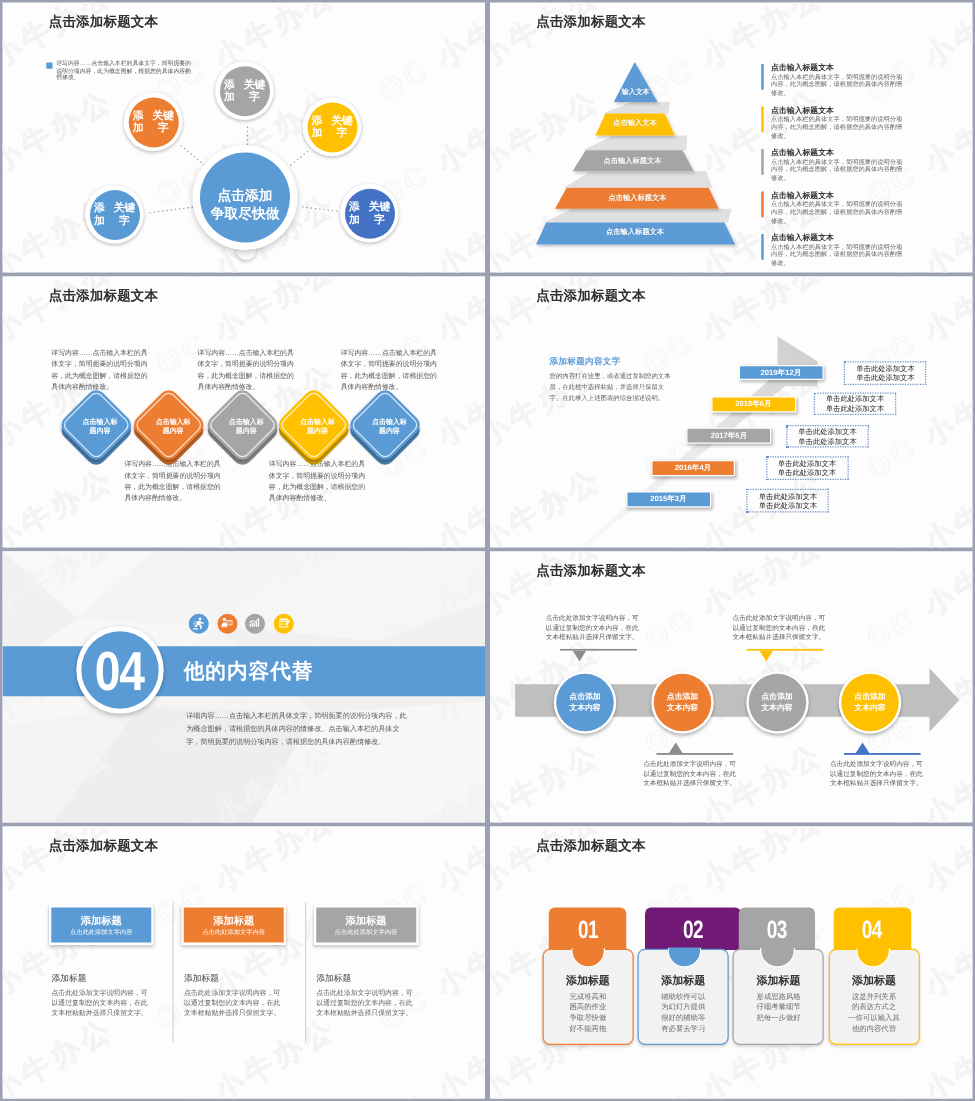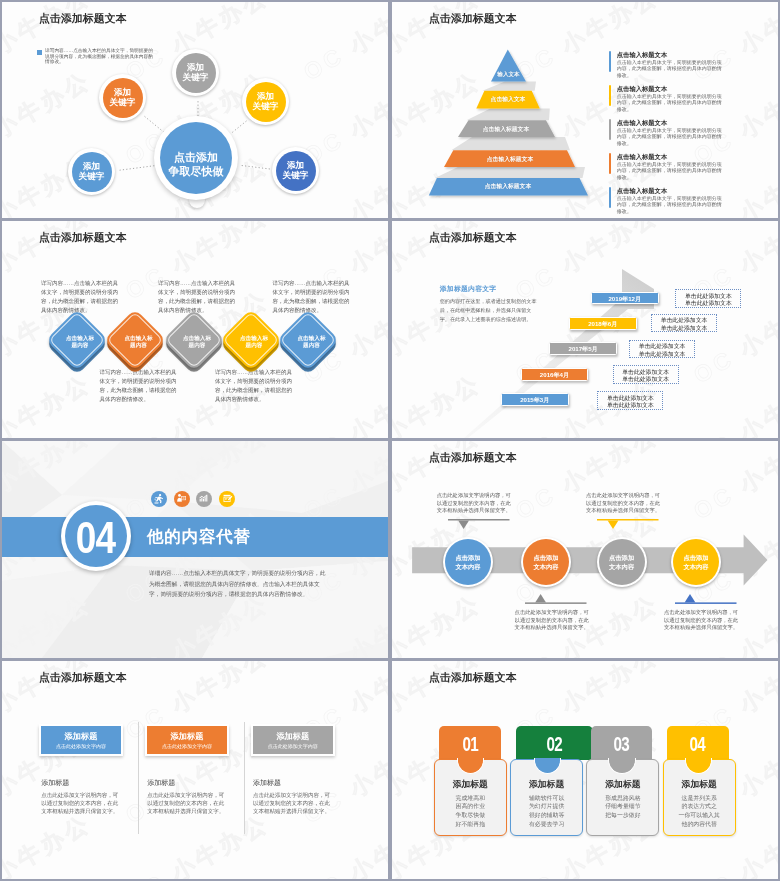--- a/index.html
+++ b/index.html
@@ -7,21 +7,21 @@
 #grid{position:relative;width:780px;height:881px;background:#9ba0b2;}
 .slide{position:absolute;background:#fdfdfd;overflow:hidden;}
 .s-title{position:absolute;font-weight:bold;color:#2f2f2f;letter-spacing:.15px;white-space:nowrap;font-size:10.8px;left:37px;top:11px;line-height:11px;}
 .wm{position:absolute;left:0;top:0;width:100%;height:100%;pointer-events:none;overflow:hidden;z-index:0;}
 .wm .wmrow{position:absolute;white-space:nowrap;transform:rotate(-30deg);transform-origin:0 0;
   font-size:23px;font-weight:bold;color:transparent;-webkit-text-stroke:.7px #f3f3f3;letter-spacing:4px;}
 
 
 .node{position:absolute;border-radius:50%;background:#fff;
   box-shadow:0 1px 3px rgba(0,0,0,.28);display:flex;align-items:center;justify-content:center;}
-.node>i{border-radius:50%;display:flex;flex-direction:column;align-items:center;justify-content:center;
+.node>i{border-radius:50%;display:flex;flex-direction:row;align-items:center;justify-content:center;
   color:#fff;font-style:normal;font-weight:bold;line-height:9.6px;text-align:center;}
 .hub{position:absolute;border-radius:50%;background:#fff;box-shadow:0 2px 5px rgba(0,0,0,.22);z-index:1;}
 .hub>i{border-radius:50%;display:flex;flex-direction:column;align-items:center;justify-content:center;
   color:#fff;font-style:normal;font-weight:bold;text-align:center;}
 .bdot{position:absolute;width:5px;height:5px;background:#5b9bd5;}
 .btxt{position:absolute;color:#555;line-height:1.45;}
 
 .pyr-lbl{position:absolute;color:#fff;font-weight:bold;text-align:center;white-space:nowrap;
   text-shadow:0 0 1px rgba(0,0,0,.18);}
 .lg-item{position:absolute;}
@@ -546,21 +546,21 @@
   <div class="c8notch" style="left:64.9px;top:97.2px;width:27.5px;height:15.5px;background:#ed7d31;border-radius:0 0 13.8px 13.8px;border:1.8px solid #fff;border-top:none;box-sizing:border-box;z-index:3"></div>
   <div class="c8body" style="left:41.8px;top:98.2px;width:73px;height:76.5px;border-color:#ed7d31">
    <div class="c8h" style="top:20px;font-size:8.8px;line-height:9.5px">添加标题</div>
    <div class="c8t" style="top:33.5px;font-size:5.9px">
           <div>完成堆高和</div>
           <div>困高的作业</div>
           <div>争取尽快做</div>
           <div>好不能再拖</div>
         </div>
   </div>
-  <div class="c8tab" style="left:124.0px;top:64.8px;width:77px;height:34px;background:#15803d">
+  <div class="c8tab" style="left:124.0px;top:64.8px;width:77px;height:34px;background:#701a75">
    <div style="text-align:center"><span style="display:inline-block;font-size:20px;line-height:34px;letter-spacing:-.8px;transform:scaleX(.76);position:relative;top:1px">02</span></div>
   </div>
   <div class="c8notch" style="left:141.5px;top:97.2px;width:27.5px;height:15.5px;background:#5b9bd5;border-radius:0 0 13.8px 13.8px;border:1.8px solid #fff;border-top:none;box-sizing:border-box;z-index:3"></div>
   <div class="c8body" style="left:118.1px;top:98.2px;width:73px;height:76.5px;border-color:#5b9bd5">
    <div class="c8h" style="top:20px;font-size:8.8px;line-height:9.5px">添加标题</div>
    <div class="c8t" style="top:33.5px;font-size:5.9px">
           <div>辅助软件可以</div>
           <div>为幻灯片提供</div>
           <div>很好的辅助等</div>
           <div>有必要去学习</div>

